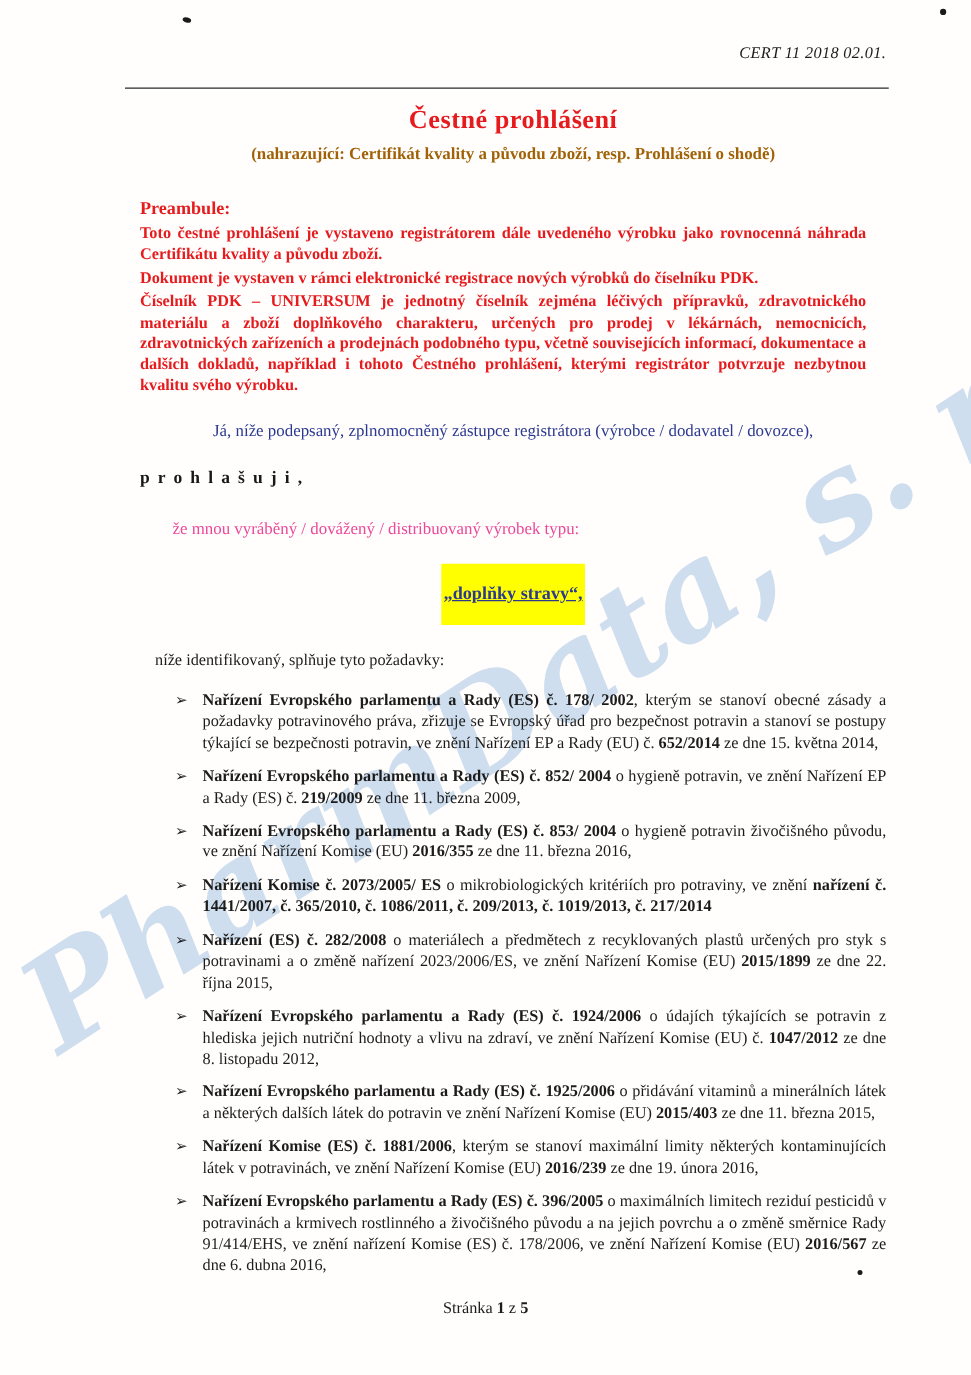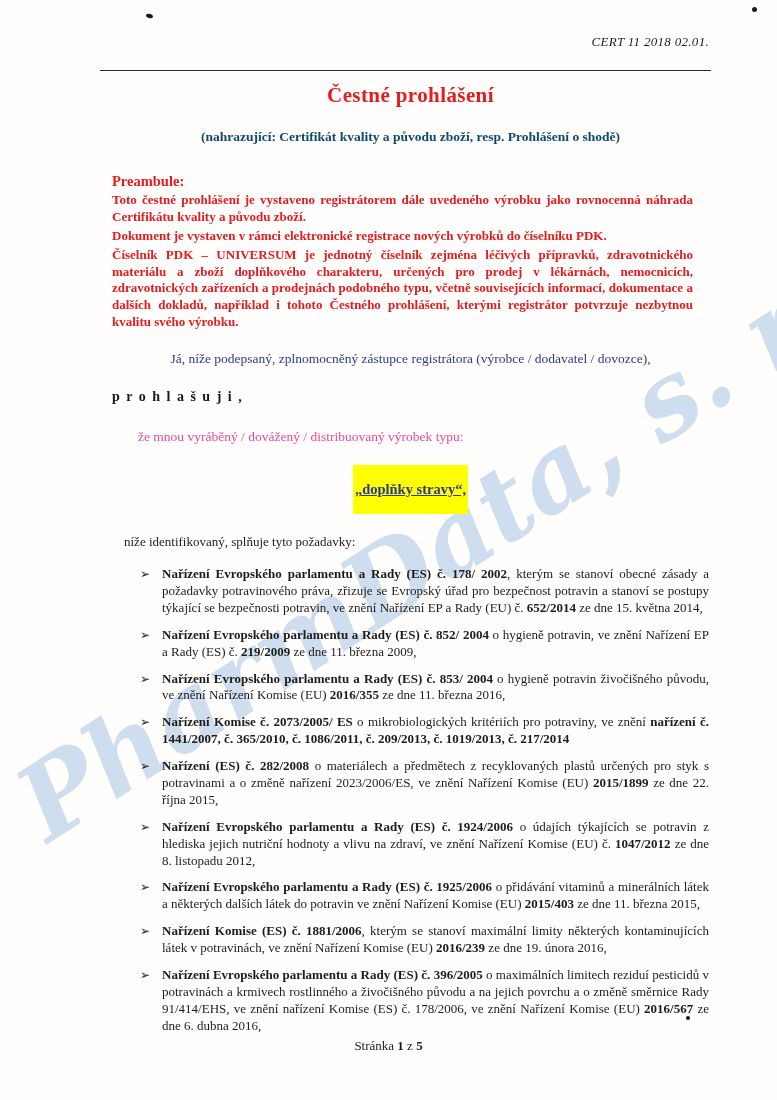--- a/index.html
+++ b/index.html
@@ -6,21 +6,21 @@
   .page {
     position:relative; width:777px; height:1100px; background:#fffefd;
     font-family:"Liberation Serif", serif; color:#1c1c1c; overflow:hidden;
   }
   .content { position:absolute; left:112px; top:0; width:597px; z-index:2; }
 
   .header-code { margin-top:34px; text-align:right; font-style:italic; font-size:13px; letter-spacing:.3px; }
   .rule { margin-top:20px; margin-left:-12px; margin-right:-2px; border:0; border-top:1.6px solid #2a2a2a; }
 
   .doc-title { margin-top:12px; text-align:center; font-size:21px; font-weight:bold; color:#e51b1e; letter-spacing:.4px; }
-  .doc-subtitle { margin-top:21px; text-align:center; font-size:13.5px; font-weight:bold; color:#0c4a6e; }
+  .doc-subtitle { margin-top:7px; text-align:center; font-size:13.5px; font-weight:bold; color:#a16207; }
 
   .preambule-heading { margin-top:28px; font-size:14.5px; font-weight:bold; color:#e51b1e; }
   .preambule-par { margin:2px 16px 0 0; font-size:13px; font-weight:bold; color:#e51b1e; line-height:1.3; text-align:justify; }
 
   .decl-intro { margin-top:20px; text-align:center; color:#2b3990; font-size:13.5px; }
   .decl-verb { margin-top:22px; text-align:left; font-weight:bold; font-size:14px; letter-spacing:1.5px; color:#181818; }
   .product-intro { margin-top:24px; color:#ec4899; font-size:13.5px; padding-left:26px; }
   .product-type-row { margin-top:20px; text-align:center; }
   .product-type {
     display:inline-block; background:#ffff00; color:#2b3990; font-weight:bold;

